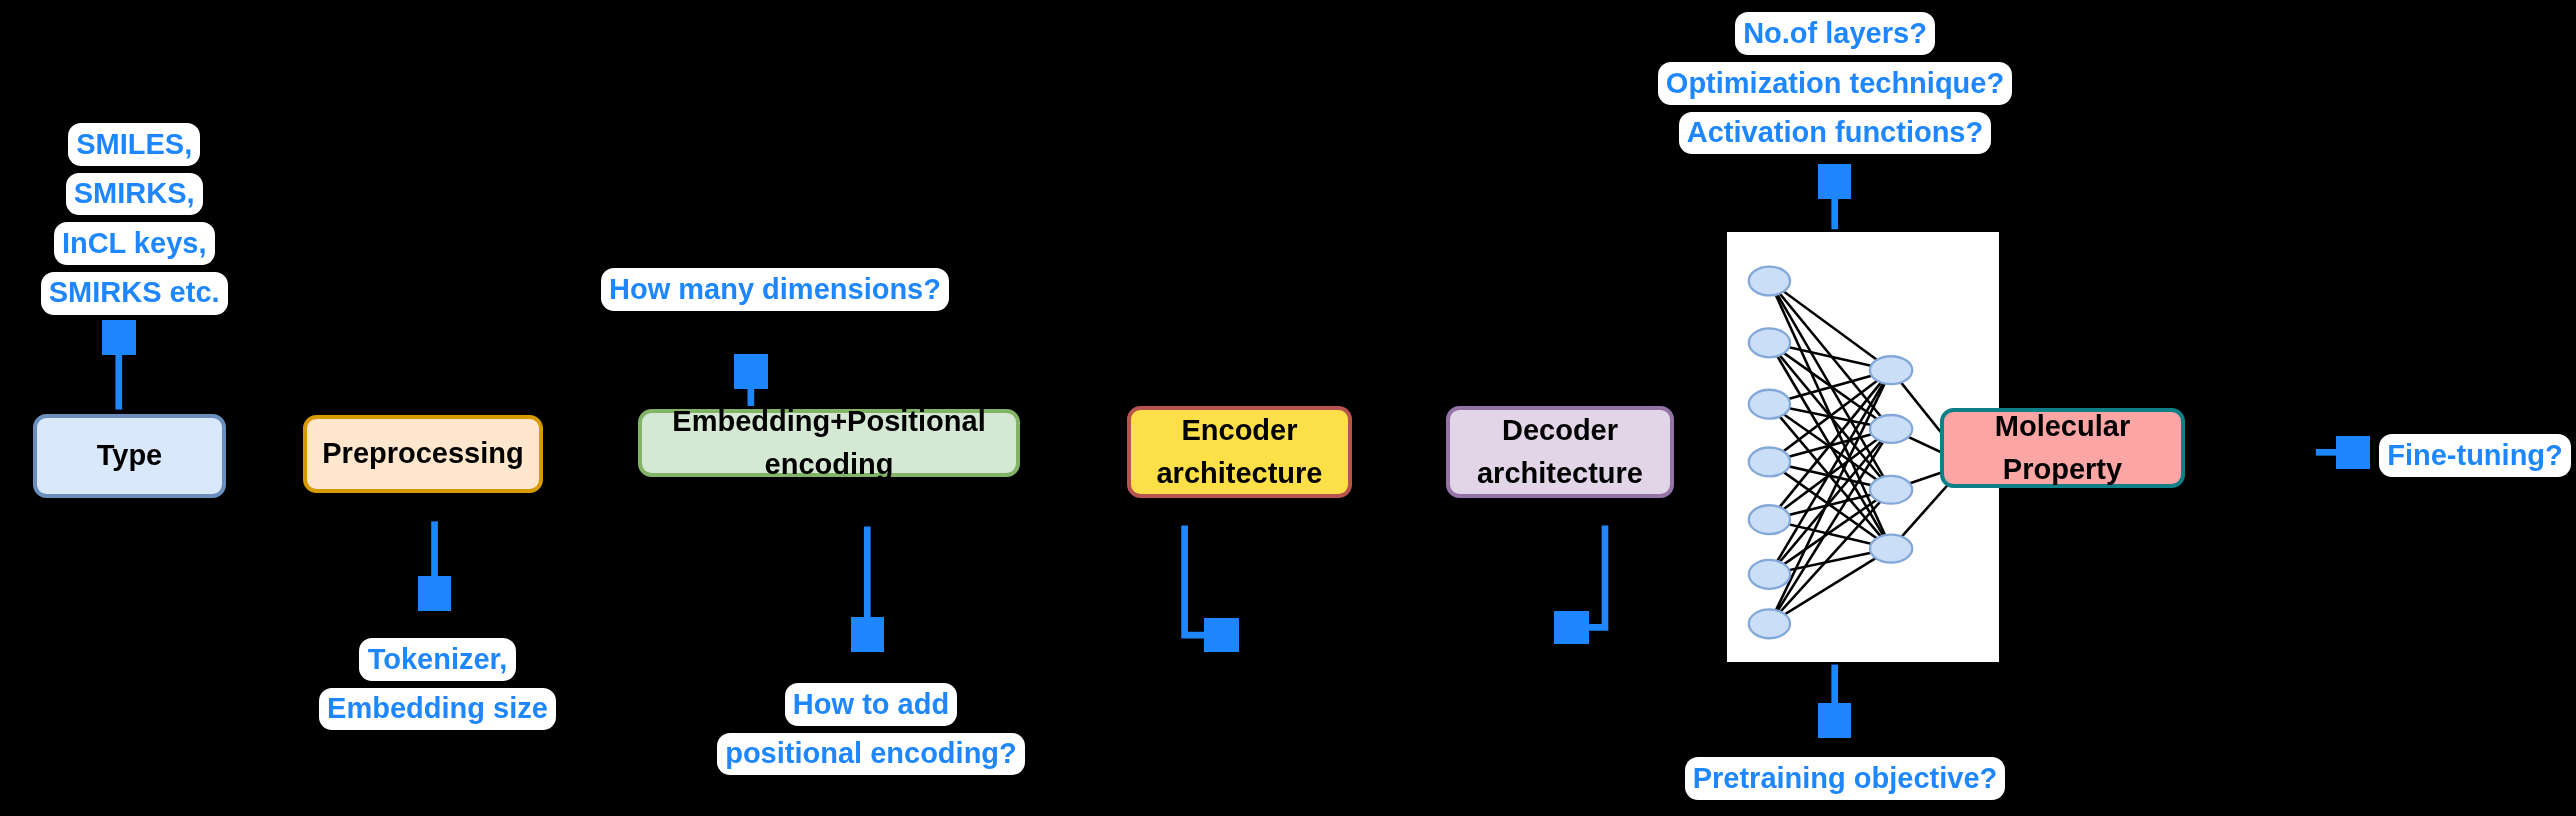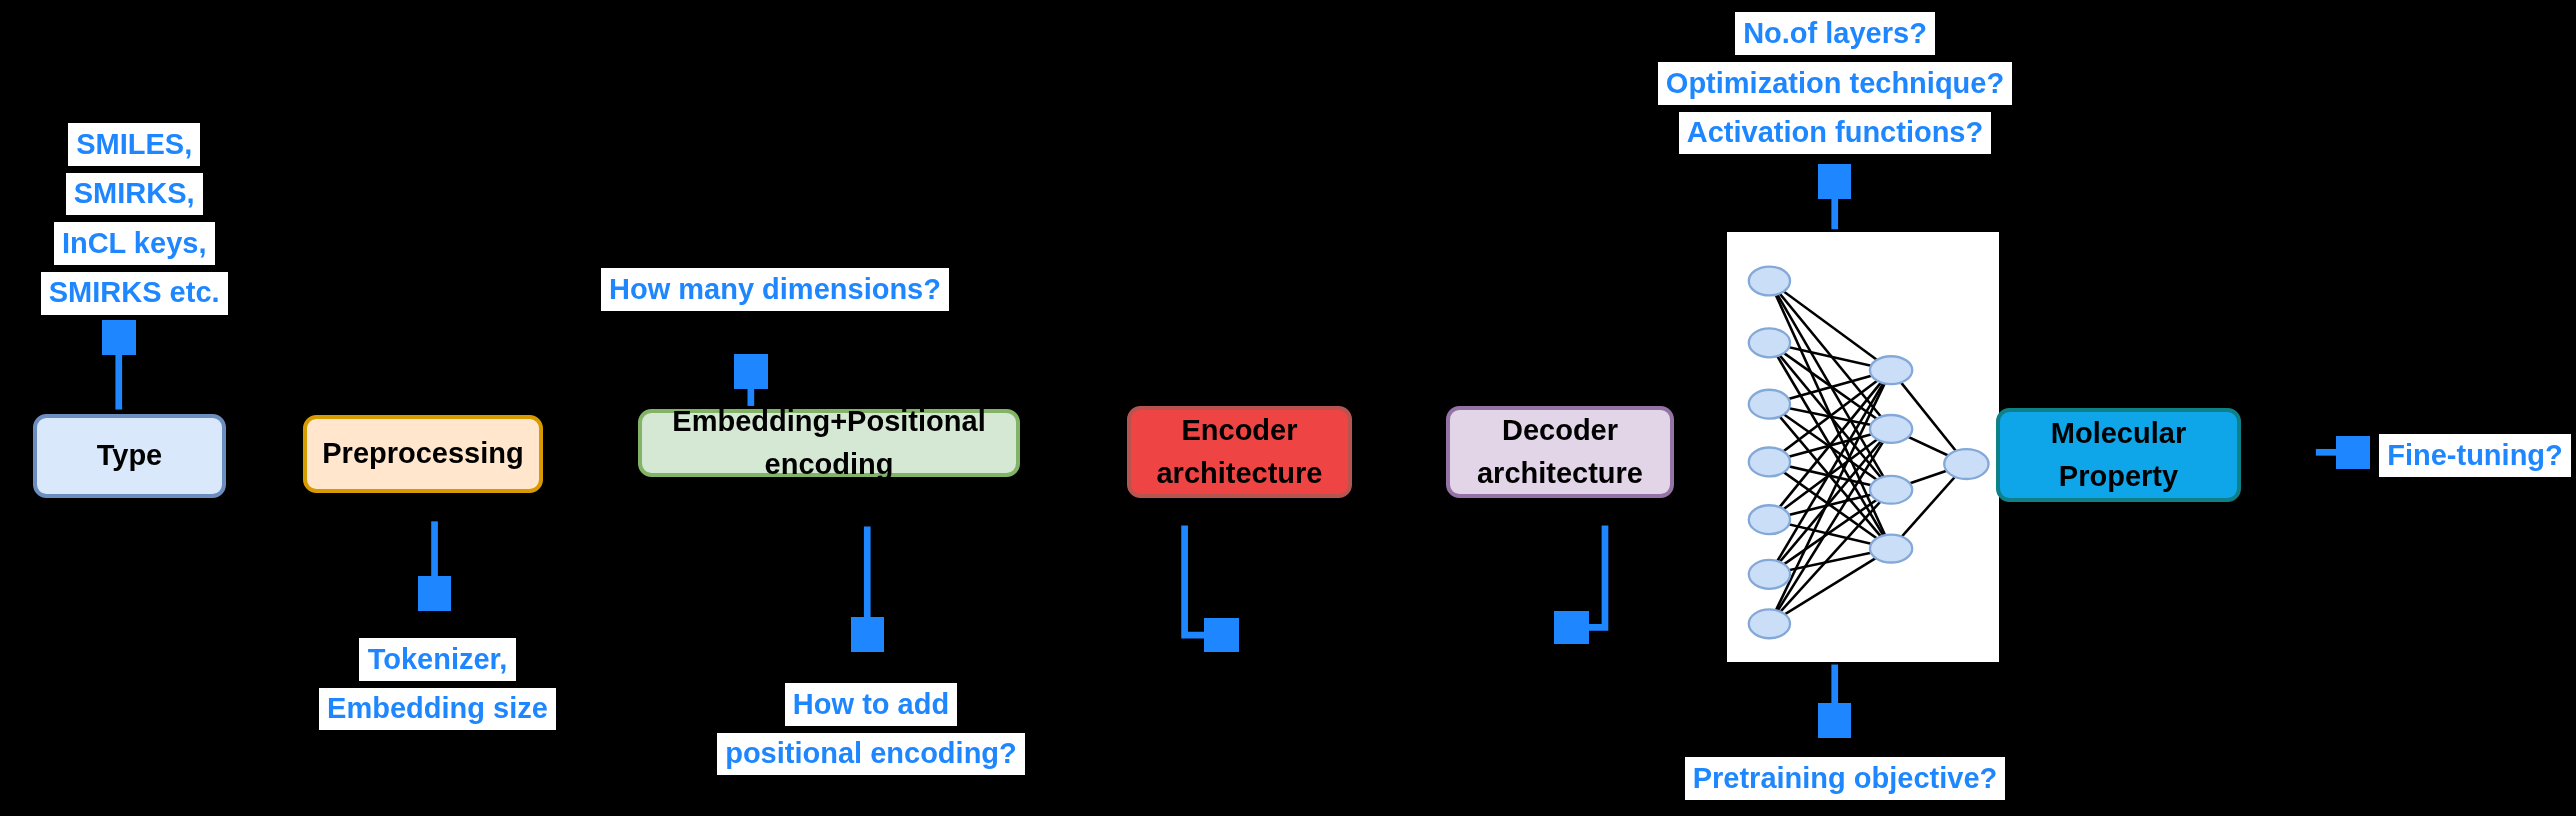--- a/index.html
+++ b/index.html
@@ -7,27 +7,27 @@
           font-family:"Liberation Sans", sans-serif;}
   #arrow-overlay{position:absolute;left:0;top:0;pointer-events:none;}
   #arrow-overlay path{stroke:#1e87ff;stroke-width:13;fill:none;}
 
   .box{position:absolute;display:flex;align-items:center;justify-content:center;text-align:center;
        font-weight:700;font-size:29px;line-height:1.5;color:#000;border:4.6px solid;border-radius:13.4px;
        white-space:pre-line;box-sizing:border-box;}
   #box-input{left:33px;top:414px;width:193px;height:84px;background:#dae8fc;border-color:#6c8ebf;}
   #box-preprocessing{left:303px;top:415px;width:240px;height:78px;background:#ffe6cc;border-color:#d79b00;}
   #box-embedding{left:638px;top:409px;width:382px;height:68px;background:#d5e8d4;border-color:#82b366;}
-  #box-encoder{left:1127px;top:406px;width:225px;height:92px;background:#ef4444;border-color:#b85450;}
+  #box-encoder{left:1127px;top:406px;width:225px;height:92px;background:#fde047;border-color:#b85450;}
   #box-decoder{left:1446px;top:406px;width:228px;height:92px;background:#e1d5e7;border-color:#9673a6;}
-  #box-molecular{left:1996px;top:408px;width:245px;height:94px;background:#0ea5e9;border-color:#0e8088;}
+  #box-molecular{left:1940px;top:408px;width:245px;height:80px;background:#fca5a5;border-color:#0e8088;}
 
   .qblock{position:absolute;display:flex;flex-direction:column;align-items:center;gap:6.7px;}
   .q{display:inline-block;background:#fff;color:#1e87ff;font-weight:700;font-size:29px;
-     line-height:1.3;padding:2.6px 8.2px;white-space:nowrap;}
+     line-height:1.3;padding:2.6px 8.2px;white-space:nowrap;border-radius:13px;}
   #q-input-formats{left:5.2px;top:123px;width:258px;}
   #q-preprocessing{left:283px;top:638px;width:309px;}
   #q-embed-top{left:579px;top:268px;width:392px;}
   #q-embed-bottom{left:675px;top:683px;width:392px;}
   #q-enc-dec{left:1236px;top:595px;width:330px;}
   #q-network-top{left:1629px;top:12.4px;width:412px;}
   #q-pretraining{left:1649px;top:757px;width:392px;}
   #q-finetuning{left:2367px;top:434px;width:216px;}
 
   #nn-panel{position:absolute;left:1727px;top:232px;width:272px;height:430px;background:#ffffff;}

